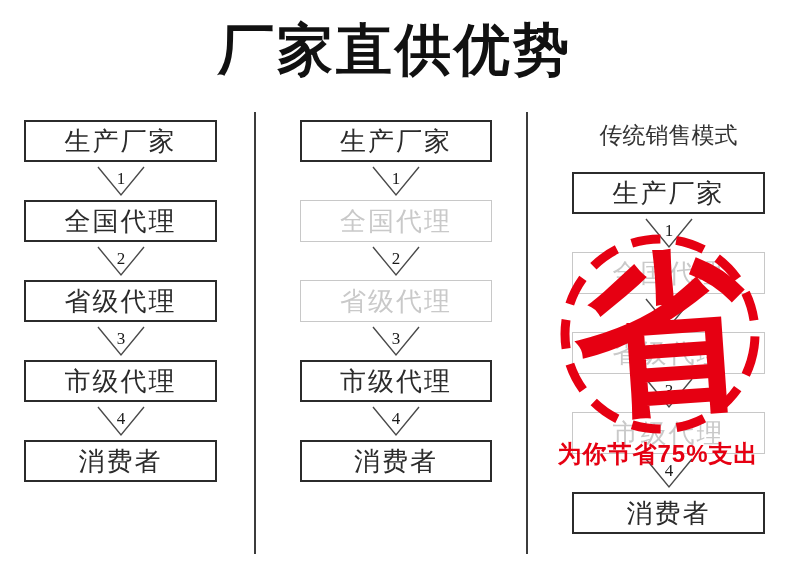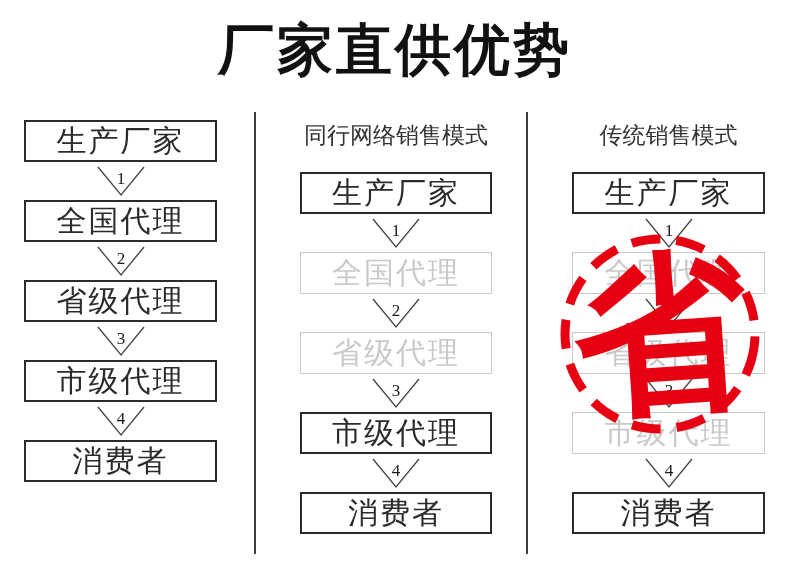--- a/index.html
+++ b/index.html
@@ -16,21 +16,21 @@
 
   .column{position:absolute;top:120px;z-index:1;}
   .column.col1{left:24px;width:193px;}
   .column.col2{left:300px;width:192px;}
   .column.col3{left:572px;width:193px;}
 
   .col-title{height:30px;line-height:30px;margin-bottom:22px;text-align:center;
              font-size:23px;color:#333333;white-space:nowrap;}
 
   .box{height:42px;box-sizing:border-box;display:flex;align-items:center;justify-content:center;
-       font-size:30px;letter-spacing:2px;background:#ffffff;}
+       font-size:26px;letter-spacing:2px;background:#ffffff;}
   .box.dark{border:2px solid #2b2b2b;color:#2b2b2b;}
   .box.gray{border:1px solid #c8c8c8;color:#c9c9c9;}
 
   .arrow{height:38px;display:flex;align-items:center;justify-content:center;}
   .arrow svg{display:block;}
   .arrow polyline{fill:none;stroke:#4a4a4a;stroke-width:1.4;}
   .arrow text{fill:#1a1a1a;font-size:17px;font-family:"Liberation Serif","DejaVu Serif",serif;}
 
   .stamp-circle{position:absolute;left:550px;top:224px;z-index:5;pointer-events:none;}
   .stamp-char{position:absolute;left:558px;top:232px;width:204px;height:204px;z-index:5;
@@ -86,21 +86,20 @@
           <polyline points="4,4 27,32 50,4"></polyline>
           <text x="27" y="21" text-anchor="middle">4</text>
         </svg>
     </div>
     <div class="box dark">
       <span>消费者</span>
     </div>
   </div>
 
   <div class="column col2">
-    <div class="col-title">同行网络销售模式</div>
     <div class="box dark">
       <span>生产厂家</span>
     </div>
     <div class="arrow">
       <svg width="54" height="36" viewBox="0 0 54 36">
           <polyline points="4,4 27,32 50,4"></polyline>
           <text x="27" y="21" text-anchor="middle">1</text>
         </svg>
     </div>
     <div class="box gray">
@@ -175,14 +174,15 @@
     </div>
     <div class="box dark">
       <span>消费者</span>
     </div>
   </div>
 
   <svg class="stamp-circle" width="220" height="220" viewBox="0 0 220 220">
     <circle cx="110" cy="110" r="95" fill="none" stroke="#e60012" stroke-width="9" stroke-dasharray="29 16" transform="rotate(8 110 110)"></circle>
   </svg>
   <div class="stamp-char">省</div>
+  <div class="stamp-note">为你节省75%支出</div>
 
 </div>
 
 </body></html>

